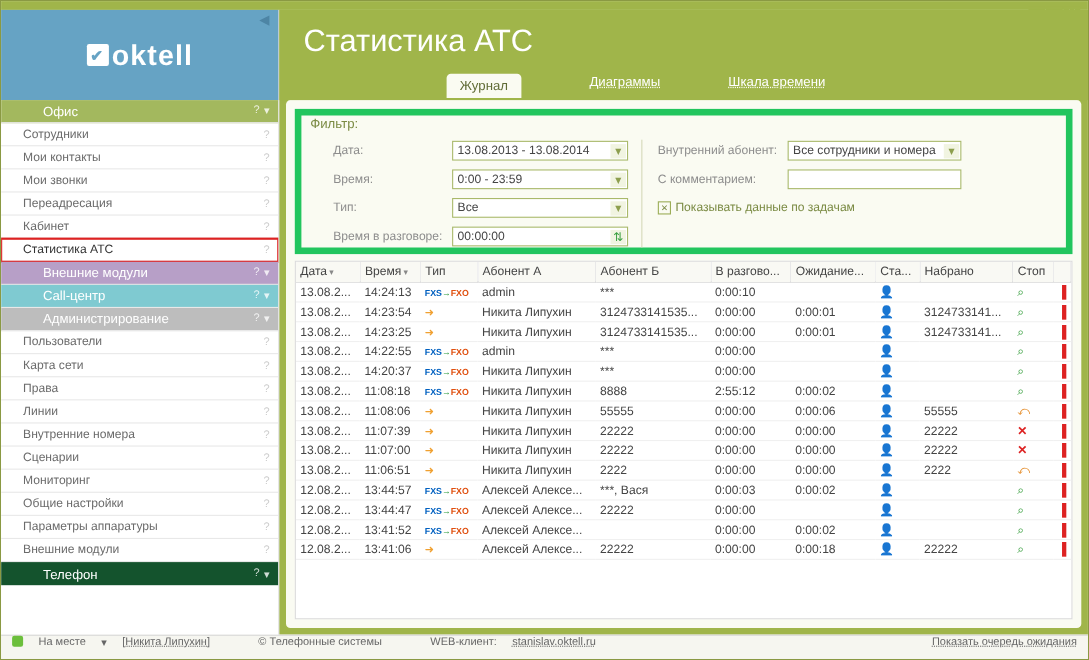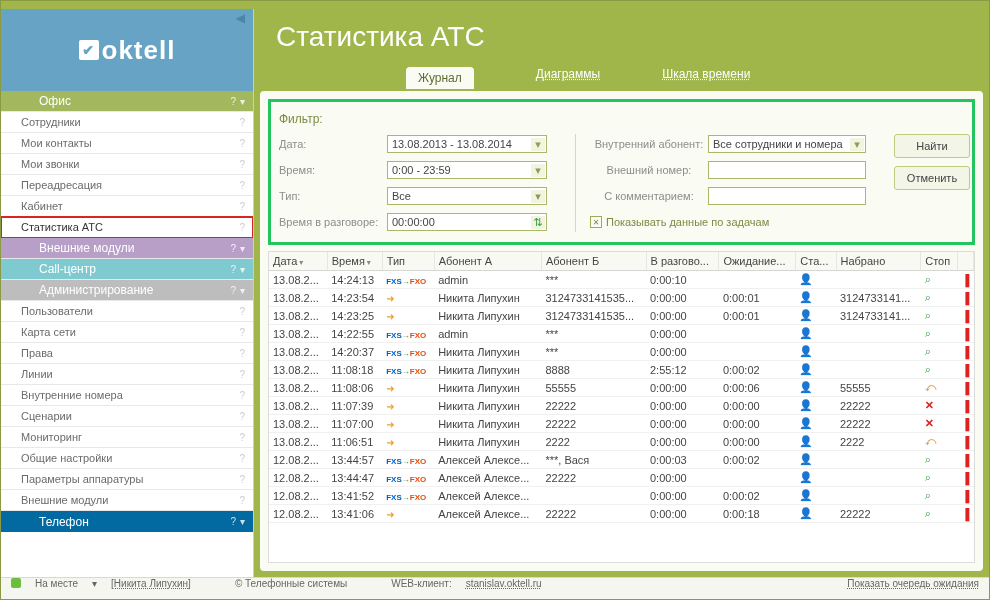--- a/index.html
+++ b/index.html
@@ -21,46 +21,46 @@
 .logo-check { width: 20px; height: 20px; background: #fff; display: inline-flex; align-items: center; justify-content: center; color: #66a3c4; margin-right: 3px; border-radius: 2px; font-size: 14px; }
 .collapse-arrow { position: absolute; top: 2px; right: 8px; color: #4d85a5; font-size: 12px; cursor: pointer; }
 
 .nav { flex: 1; overflow: auto; background: #fff; }
 .nav-header, .nav-item { height: 21px; padding: 0 10px; display: flex; align-items: center; border-bottom: 1px solid #e8e8e8; cursor: pointer; position: relative; }
 .nav-header { background: #b5c573; color: #fff; font-size: 12px; padding-left: 38px; }
 .nav-header.office { background: #a3b85e; }
 .nav-header.ext { background: #b79fc7; }
 .nav-header.cc { background: #7fcad1; }
 .nav-header.admin { background: #bdbdbd; }
-.nav-header.phone { background: #0369a1; border-bottom: none; }
+.nav-header.phone { background: #14532d; border-bottom: none; }
 .nav-header .icons { position: absolute; right: 8px; display: flex; gap: 4px; opacity: 0.8; font-size: 10px; }
 .nav-item { color: #6b6b6b; font-size: 11px; padding-left: 20px; }
 .nav-item .help-icon { position: absolute; right: 8px; color: #ccc; font-size: 10px; }
 .nav-item.selected { outline: 2px solid #d22; outline-offset: -1px; color: #333; }
 
 
 .content { flex: 1; display: flex; flex-direction: column; background: #a0b54a; min-width: 0; }
 .content-header { height: 82px; background: #a0b54a; padding: 12px 22px 0 22px; position: relative; }
 .page-title { color: #fff; font-size: 28px; font-weight: 300; }
 .tabs { display: flex; gap: 26px; margin-top: 14px; padding-left: 94px; }
 .tab { color: #fff; font-size: 12px; text-decoration: underline dotted; cursor: pointer; margin-left: 36px; }
 .tab.active { background: #fafbf2; color: #5f6b35; padding: 4px 12px; border-radius: 4px 4px 0 0; text-decoration: none; }
 
 .content-body { flex: 1; background: #fafbf2; margin: 0 6px 6px 6px; border-radius: 4px; padding: 8px; overflow: hidden; display: flex; flex-direction: column; }
 
 
-.filter { border: 3px solid #22c55e; padding: 10px 8px; margin-bottom: 6px; position: relative; }
+.filter { border: 6px solid #22c55e; padding: 0 8px; margin-bottom: 6px; position: relative; }
 .filter-title { color: #7b8b44; font-size: 12px; margin-bottom: 8px; display: block; }
-.filter-grid { display: flex; gap: 28px; }
+.filter-grid { display: flex; gap: 12px; margin-left: 21px; }
 .filter-col { display: flex; flex-direction: column; gap: 6px; }
 .filter-col .frow { display: flex; align-items: center; height: 20px; }
 .flabel { width: 108px; color: #8d8d8d; font-size: 11px; }
 .fcontrol { width: 160px; height: 18px; border: 1px solid #a9b96a; background: #fff; padding: 0 4px; display: inline-flex; align-items: center; position: relative; }
 .fcontrol .dd { position: absolute; right: 1px; width: 14px; text-align: center; color: #8d9f4e; background: #f1f4e1; cursor: pointer; }
-.flabel2 { width: 118px; color: #8d8d8d; text-align: center; }
+.flabel2 { width: 118px; color: #8d8d8d; }
 .fwide { width: 158px; }
 .checkbox { display: inline-flex; align-items: center; color: #7b8b44; font-size: 11px; gap: 4px; }
 .chk { width: 12px; height: 12px; border: 1px solid #9bad57; display: inline-flex; align-items: center; justify-content: center; color: #7b8b44; font-size: 8px; }
 .filter-buttons { display: flex; flex-direction: column; gap: 8px; margin-left: auto; }
 .btn { width: 76px; height: 24px; background: #f3f5e6; border: 1px solid #bccc7e; border-radius: 3px; cursor: pointer; font-size: 11px; color: #444; }
 
 
 .table-wrap { flex: 1; border: 1px solid #dcdcdc; background: #fff; overflow: auto; position: relative; }
 table { border-collapse: collapse; width: 100%; font-size: 11px; }
 th { text-align: left; padding: 3px 4px; border-right: 1px solid #e6e6e6; border-bottom: 1px solid #d6d6d6; background: #f9f9f4; color: #444; font-weight: normal; white-space: nowrap; position: sticky; top: 0; }
@@ -192,41 +192,31 @@
             </div>
             <div class="filter-col" style="border-left:1px solid #d4d9b9;padding-left:14px">
               <div class="frow">
                   <span class="flabel2">Внутренний абонент:</span>
                 <span class="fcontrol fwide">
                     <span>Все сотрудники и номера</span>
                     <span class="dd">▾</span>
                   </span>
                 </div>
               <div class="frow">
-                  <span class="flabel2">Внешний номер:</span>
-                <span class="fcontrol fwide">
-                    <span></span>
-                  </span>
-                </div>
-              <div class="frow">
                   <span class="flabel2">С комментарием:</span>
                 <span class="fcontrol fwide">
                     <span></span>
                   </span>
                 </div>
               <div class="frow">
                   <span class="checkbox">
                     <span class="chk">✕</span>
                     <span>Показывать данные по задачам</span>
                   </span>
                 </div>
-            </div>
-            <div class="filter-buttons">
-              <button class="btn">Найти</button>
-              <button class="btn">Отменить</button>
             </div>
           </div>
         </div>
 
         <div class="table-wrap">
           <table>
             <thead>
                 <tr id="thead-row">
                   <th class="sort">Дата</th>
                   <th class="sort">Время</th>

